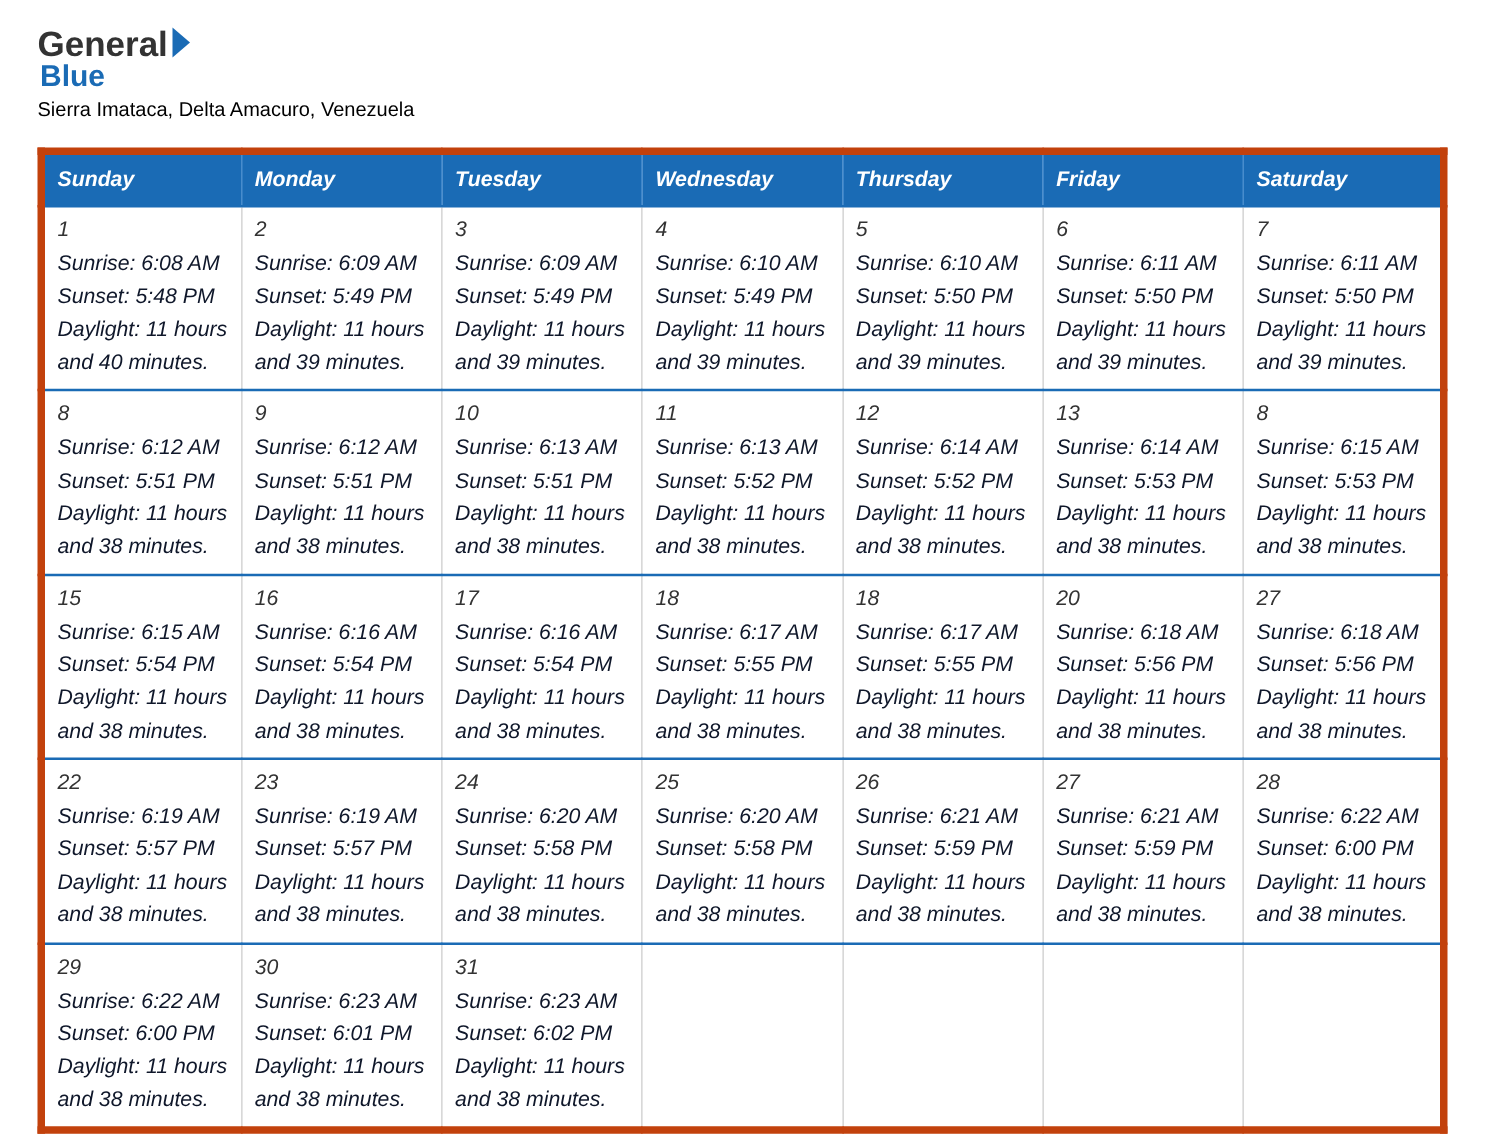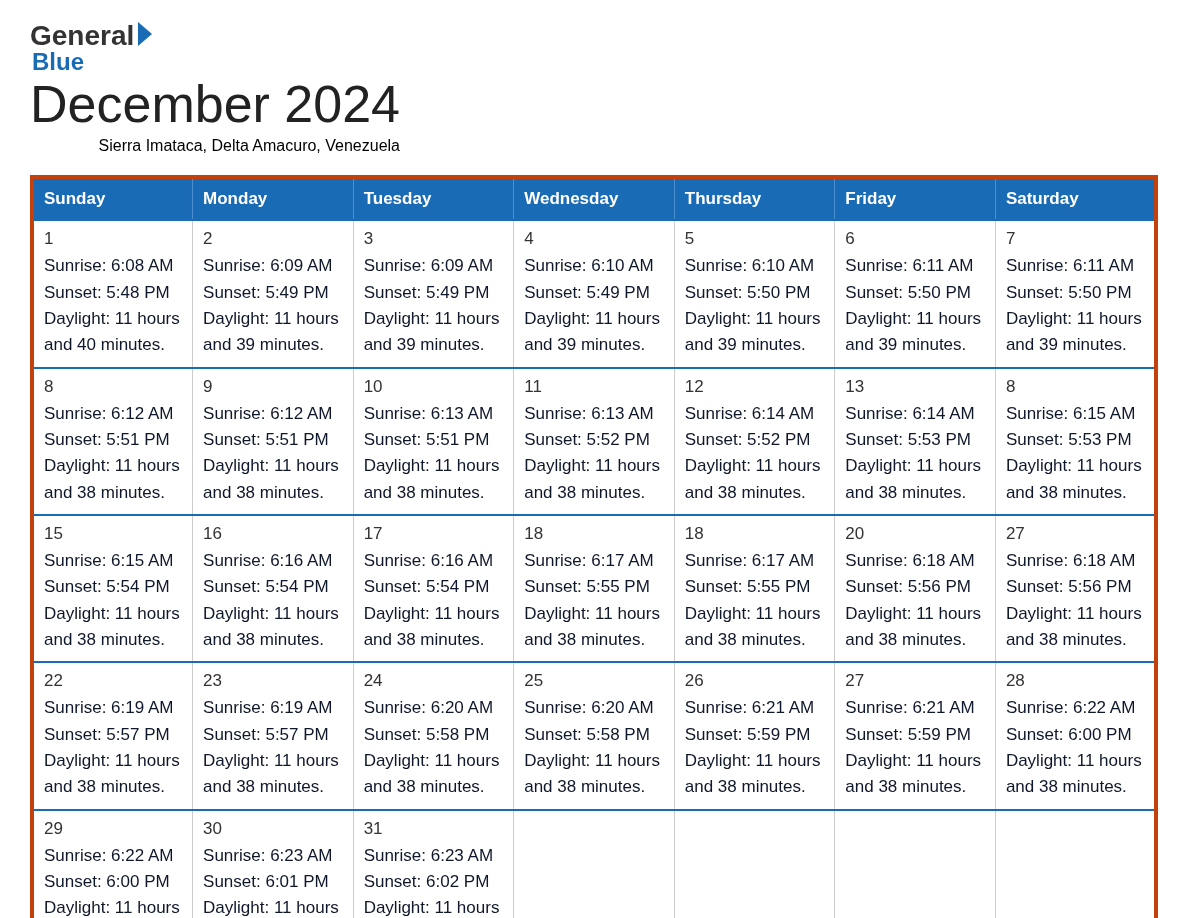--- a/index.html
+++ b/index.html
@@ -57,21 +57,22 @@
       line-height: 1.1;
     }
     .location {
       font-size: 16px;
       color: #000000;
       margin-top: 4px;
     }
     table {
       width: 100%;
       border-collapse: collapse;
-      border: 4px solid #c2410c;
+      border: 6px solid #c2410c;
+      font-style: italic;
     }
     thead tr {
       background-color: #1a6bb5;
     }
     thead th {
       color: #fff;
       font-size: 17px;
       font-weight: bold;
       padding: 10px 10px;
       text-align: left;
@@ -109,21 +110,20 @@
 
 <div class="header">
   <div class="logo">
     <div class="logo-top">
       <span class="logo-general">General</span>
       <span class="logo-arrow"></span>
     </div>
     <span class="logo-blue">Blue</span>
   </div>
   <div class="title-section">
-    <div class="month-year">December 2024</div>
     <div class="location">Sierra Imataca, Delta Amacuro, Venezuela</div>
   </div>
 </div>
 
 <table>
   <thead>
     <tr>
     <th>Sunday</th>
         <th>Monday</th>
         <th>Tuesday</th>

